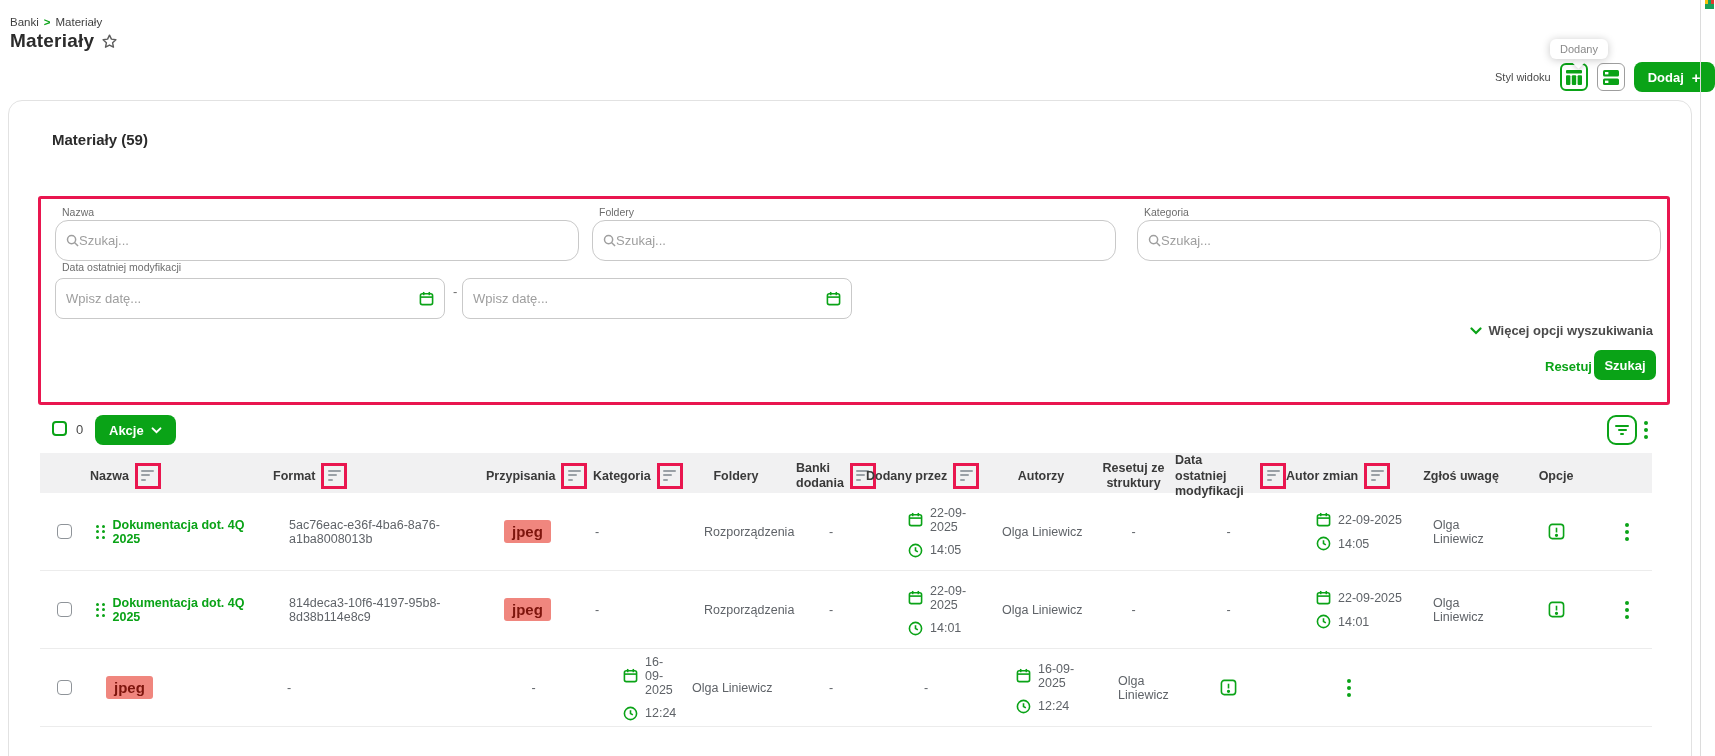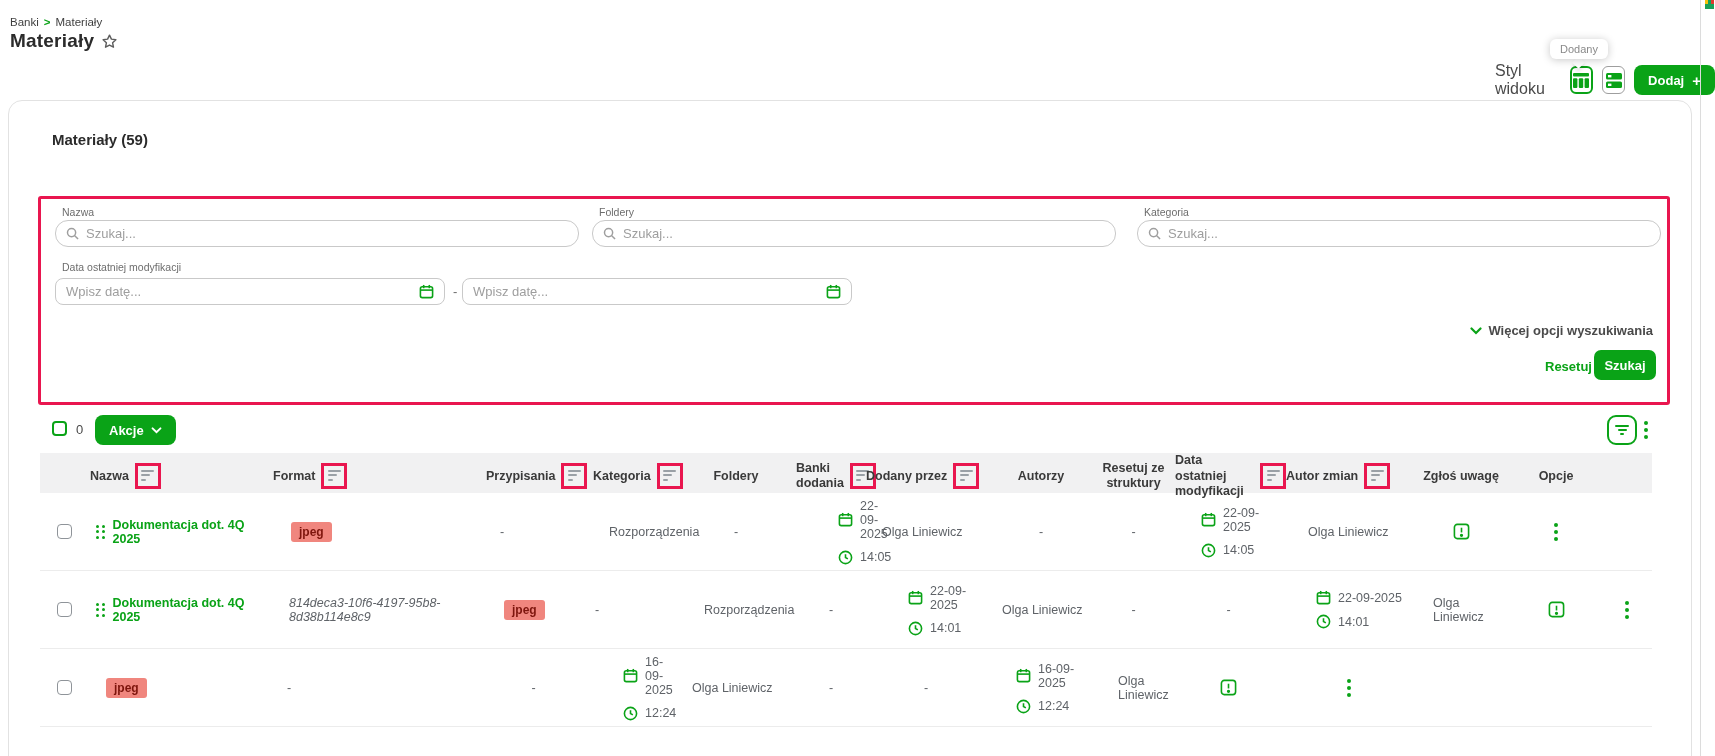--- a/index.html
+++ b/index.html
@@ -6,21 +6,21 @@
   html,body { width:1715px; height:756px; overflow:hidden; background:#fff;
     font-family:"Liberation Sans", sans-serif; color:#3c3c3c; }
   .abs { position:absolute; }
 
   
   #breadcrumb { left:10px; top:16px; font-size:11.5px; color:#3f3f3f; display:flex; gap:5px; align-items:center;}
   #breadcrumb .sep { color:#0aa317; font-weight:bold; }
   #title-row { left:10px; top:30px; display:flex; align-items:center; gap:7px; }
   #page-title { font-size:19px; font-weight:bold; color:#2b2b2b; letter-spacing:.2px; }
   #view-controls { top:62px; left:1495px; display:flex; align-items:center; gap:9px; }
-  #view-style-label { font-size:16px; color:#4a4a4a; }
+  #view-style-label { font-size:11px; color:#4a4a4a; }
   .view-btn { width:28px; height:28px; border-radius:6px; background:#fff; display:flex; align-items:center; justify-content:center; cursor:pointer; }
   .view-btn.active { border:2px solid #0aa317; }
   .view-btn.inactive { border:1.5px solid #9e9e9e; }
   #add-btn { height:30px; padding:0 14px; background:#0aa317; border-radius:8px; color:#fff;
     font-size:13px; font-weight:bold; display:flex; align-items:center; gap:8px; cursor:pointer; }
   #add-btn .plus { font-size:15px; font-weight:bold; }
   #tooltip { left:1550px; top:39px; background:#fff; border-radius:6px; padding:4px 10px;
     font-size:11px; color:#8a8a8a; box-shadow:0 1px 8px rgba(0,0,0,.22); z-index:5; }
   #tooltip-pointer { left:1574px; top:58px; width:9px; height:9px; background:#fff; transform:rotate(45deg);
     box-shadow:2px 2px 4px rgba(0,0,0,.12); z-index:4; }
@@ -30,22 +30,22 @@
   #favicon-frag .r2 { height:5px; background:#1aa05a; }
   #scrollbar-line { left:1700px; top:0; width:1px; height:756px; background:#dcdcdc; }
 
   
   #card { left:8px; top:100px; width:1684px; height:690px; border:1px solid #e2e2e2; border-radius:14px; background:#fff; }
   #panel-heading { left:52px; top:131px; font-size:15px; font-weight:bold; color:#2b2b2b; }
 
   
   #search-panel { left:38px; top:196px; width:1632px; height:209px; border:3px solid #e9164f; border-radius:3px; background:#fff; }
   .f-label { position:absolute; font-size:10.5px; color:#6d6d6d; }
-  .s-input { position:absolute; height:27px; border:1px solid #c9c9c9; border-radius:13px; background:#fff;
-    display:flex; align-items:center; padding:0 10px; gap:7px; }
+  .s-input { position:absolute; height:41px; border:1px solid #c9c9c9; border-radius:13px; background:#fff;
+    display:flex; align-items:center; padding:0 10px; }
   .s-input input { border:none; outline:none; flex:1; font-size:13px; color:#555; background:transparent; font-family:inherit; }
   .s-input input::placeholder { color:#9e9e9e; }
   .date-sep { position:absolute; font-size:13px; color:#6d6d6d; }
   #more-options { position:absolute; right:14px; top:124px; display:flex; align-items:center; gap:6px; cursor:pointer;
     font-size:13px; font-weight:bold; color:#4a4a4a; }
   #reset-btn { position:absolute; left:1504px; top:160px; font-size:13px; font-weight:bold; color:#0aa317; cursor:pointer; }
   #search-btn { position:absolute; left:1553px; top:151px; width:62px; height:30px; background:#0aa317; color:#fff;
     border:none; border-radius:7px; font-size:13px; font-weight:bold; cursor:pointer; font-family:inherit; }
 
   
@@ -69,21 +69,21 @@
   .th { display:flex; align-items:center; font-size:12.5px; font-weight:bold; color:#3a3a3a; gap:6px; line-height:1.25; }
   .th.c { justify-content:center; text-align:center; }
   .sort-box { width:26px; height:26px; border:3px solid #e9164f; display:flex; align-items:center; justify-content:center; flex:none; }
   .sort-icon div { height:2px; background:#9aa0a6; border-radius:1px; margin-bottom:2.5px; }
   .trow { height:78px; border-bottom:1px solid #ececec; }
   .td { display:flex; align-items:center; font-size:12.5px; color:#5f6368; }
   .td.c { justify-content:center; }
   .name-link { color:#0aa317; font-weight:bold; font-size:12.5px; cursor:pointer; }
   .handle { display:grid; grid-template-columns:3px 3px; gap:2.5px; margin-right:8px; cursor:grab; flex:none; }
   .handle i { width:3px; height:3px; border-radius:50%; background:#0aa317; }
-  .badge { padding:3px 8px; border-radius:3px; background:#f0867e; color:#7e150d; font-size:12px; font-weight:bold; }
+  .badge { padding:3px 8px; border-radius:3px; background:#f0867e; color:#7e150d; font-size:15px; font-weight:bold; }
   .dt-cell { flex-direction:column; align-items:flex-start; justify-content:center; gap:9px; }
   .dt-line { display:flex; align-items:center; gap:7px; }
   .wrap2 { line-height:1.45; }
   svg { display:block; }
 </style>
 </head>
 <body>
 
 <div class="abs" id="breadcrumb">
   <span>Banki</span>
@@ -347,20 +347,21 @@
       <span class="handle">
           <i></i>
           <i></i>
           <i></i>
           <i></i>
           <i></i>
           <i></i>
         </span>
       <span class="name-link">Dokumentacja dot. 4Q 2025</span>
     </div>
+    <div class="td" style="padding-left:16px;">5ac76eac-e36f-4ba6-8a76-a1ba8008013b</div>
     <div class="td" style="padding-left:18px;">
         <span class="badge">jpeg</span>
       </div>
     <div class="td" style="padding-left:14px;">-</div>
     <div class="td" style="padding-left:28px;">Rozporządzenia</div>
     <div class="td c">-</div>
     <div class="td dt-cell" style="padding-left:42px;">
       <span class="dt-line">
           <span>
             <svg width="15" height="15" viewBox="0 0 16 16" fill="none" stroke="#0aa317" stroke-width="1.7">
@@ -434,21 +435,21 @@
       <span class="handle">
           <i></i>
           <i></i>
           <i></i>
           <i></i>
           <i></i>
           <i></i>
         </span>
       <span class="name-link">Dokumentacja dot. 4Q 2025</span>
     </div>
-    <div class="td" style="padding-left:16px;font-style:italic;">814deca3-10f6-4197-95b8-8d38b114e8c9</div>
+    <div class="td" style="padding-left:16px;">814deca3-10f6-4197-95b8-8d38b114e8c9</div>
     <div class="td" style="padding-left:18px;">
         <span class="badge">jpeg</span>
       </div>
     <div class="td" style="padding-left:14px;">-</div>
     <div class="td" style="padding-left:28px;">Rozporządzenia</div>
     <div class="td c">-</div>
     <div class="td dt-cell" style="padding-left:42px;">
       <span class="dt-line">
           <span>
             <svg width="15" height="15" viewBox="0 0 16 16" fill="none" stroke="#0aa317" stroke-width="1.7">

